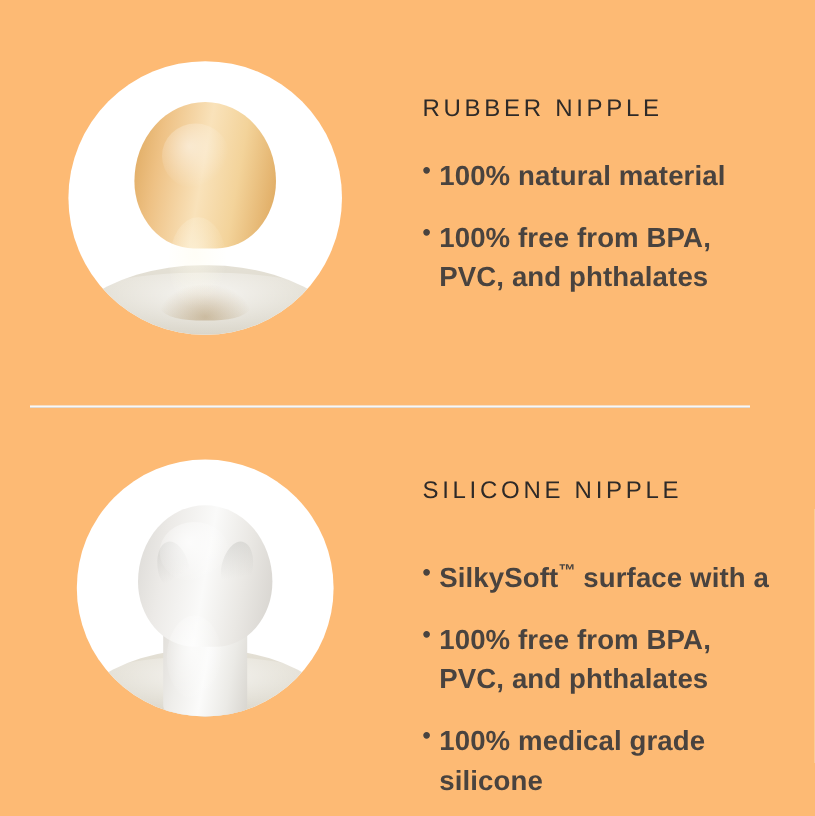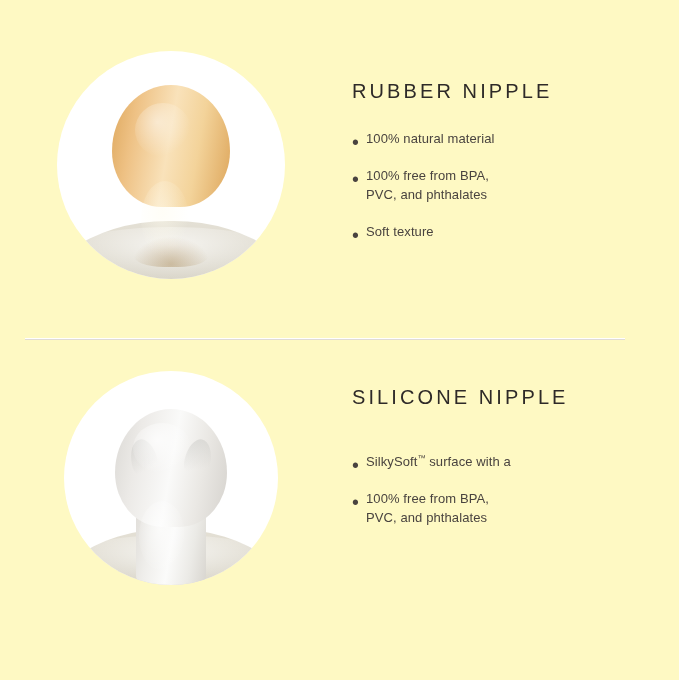--- a/index.html
+++ b/index.html
@@ -12,33 +12,33 @@
     background: #f4f1ee;
     font-family: "Liberation Sans", sans-serif;
     overflow: hidden;
     position: relative;
   }
 
   .infographic {
     position: relative;
     width: 679px;
     height: 680px;
-    background: #fef9c3;
+    background: #fdba74;
   }
 
   
   .section {
     position: absolute;
     left: 0;
     width: 679px;
     display: flex;
     align-items: flex-start;
   }
   .section-rubber   { top: 0;   height: 338px; }
-  .section-silicone { top: 327px; height: 341px; }
+  .section-silicone { top: 339px; height: 341px; }
 
   
   .divider {
     position: absolute;
     left: 25px;
     top: 338px;
     width: 600px;
     height: 1px;
     background: #e0dbd5;
     border-top: 1px solid #ffffff;
@@ -222,24 +222,25 @@
     margin: 0;
     padding: 0;
   }
   .section-rubber .bullets   { margin-top: 27px; }
   .section-silicone .bullets { margin-top: 44px; }
 
   .bullet {
     position: relative;
     padding-left: 14px;
     margin-bottom: 19px;
-    font-size: 13px;
+    font-size: 23px;
     line-height: 1.42;
     color: #49433f;
     letter-spacing: 0.1px;
+    font-weight: bold;
   }
   .bullet:last-child { margin-bottom: 0; }
   .bullet::before {
     content: "\2022";
     position: absolute;
     left: 0;
     top: -1px;
     color: #49433f;
     font-size: 19.5px;
   }
@@ -278,23 +279,20 @@
 
     <div class="copy">
       <h2 class="heading">RUBBER NIPPLE</h2>
       <ul class="bullets">
         <li class="bullet">
           <span>100% natural material</span>
         </li>
         <li class="bullet">
           <span>100% free from BPA,</span><br>
           <span>PVC, and phthalates</span>
-        </li>
-        <li class="bullet">
-          <span>Soft texture</span>
         </li>
       </ul>
     </div>
 
   </div>
 
   <div class="divider"></div>
 
   <div class="section section-silicone">
 
@@ -322,18 +320,21 @@
     <div class="copy">
       <h2 class="heading">SILICONE NIPPLE</h2>
       <ul class="bullets">
         <li class="bullet">
           <span>SilkySoft<span class="tm">™</span> surface with a</span><br>
         </li>
         <li class="bullet">
           <span>100% free from BPA,</span><br>
           <span>PVC, and phthalates</span>
         </li>
+        <li class="bullet">
+          <span>100% medical grade silicone</span>
+        </li>
       </ul>
     </div>
 
   </div>
 
 </div>
 
 </body></html>

